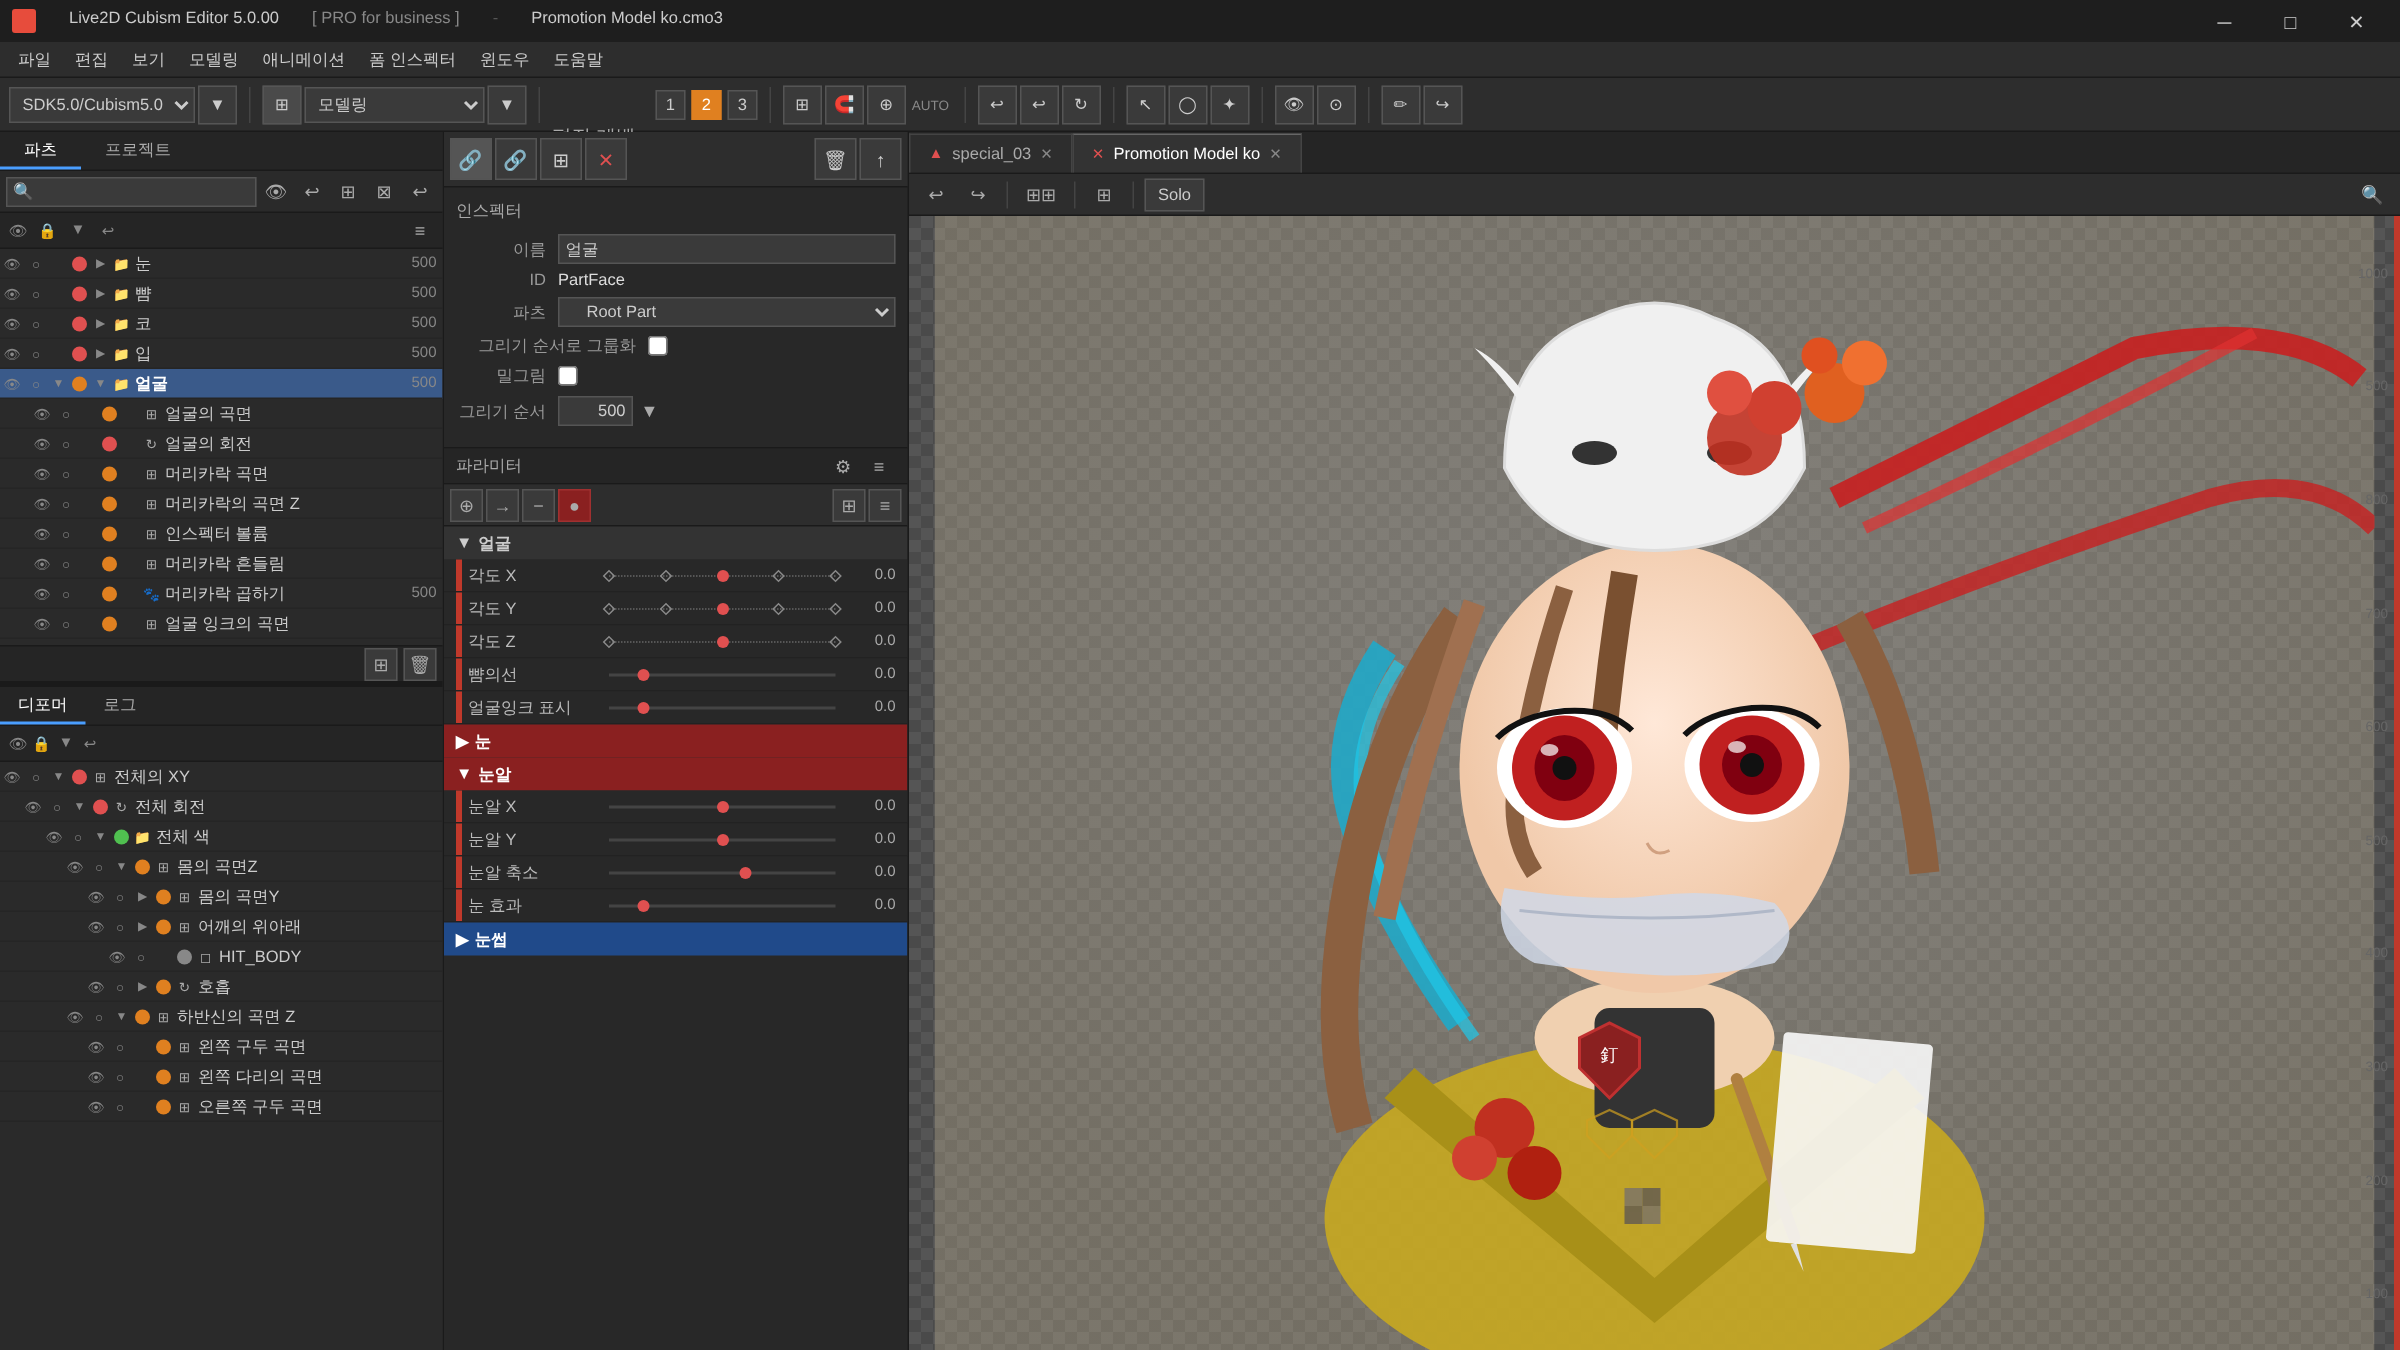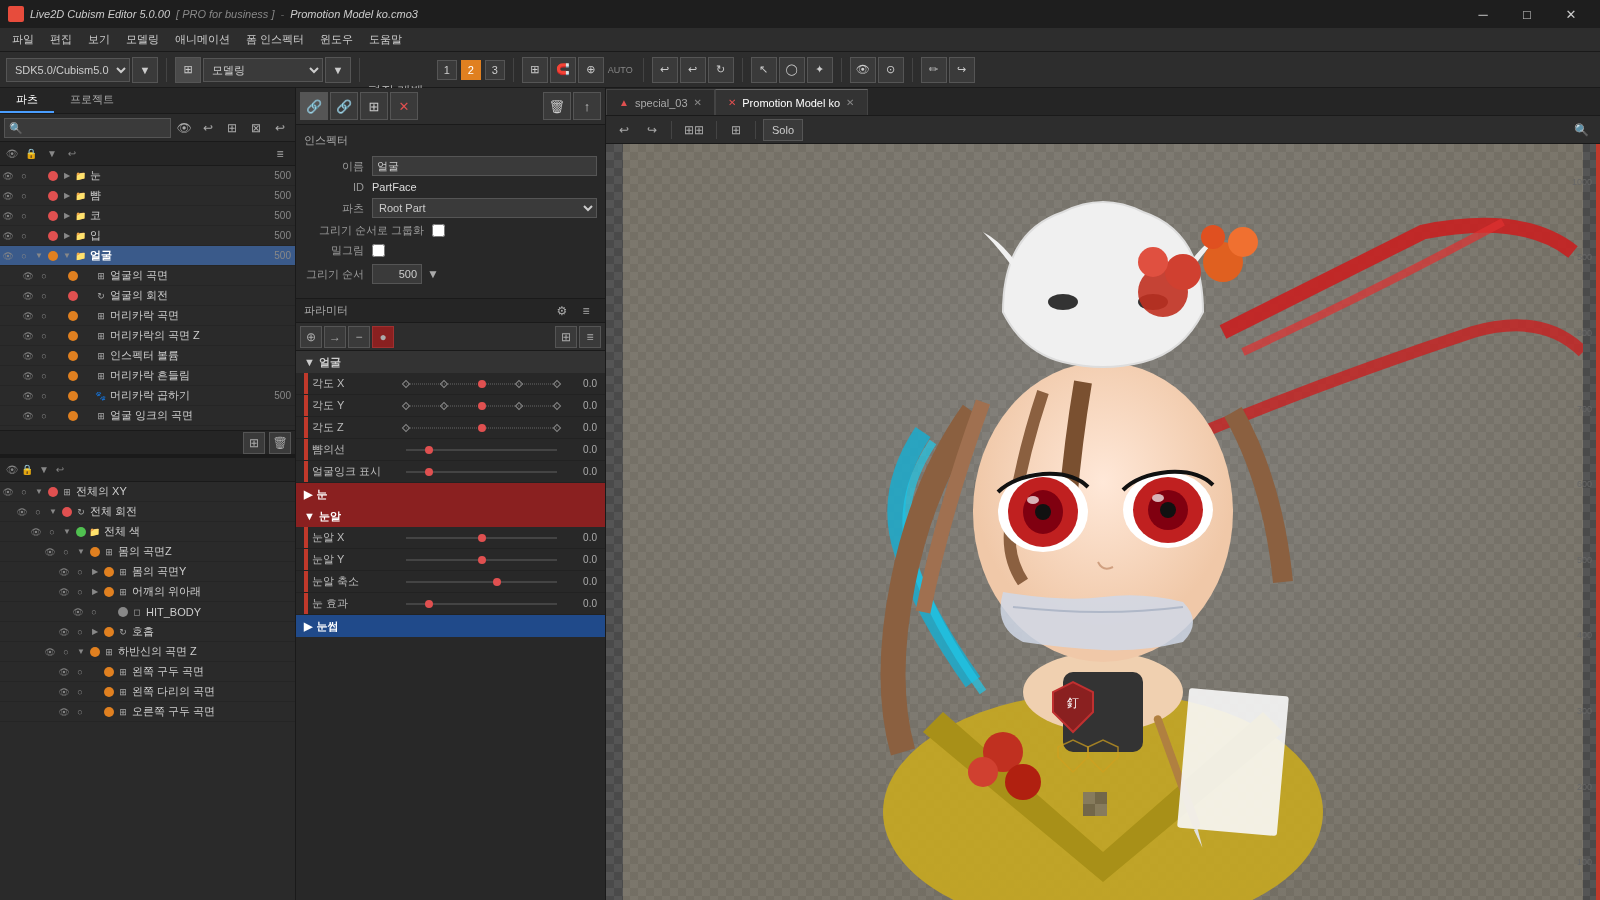--- a/index.html
+++ b/index.html
@@ -18,25 +18,23 @@
     #title-bar {
       height: 28px;
       background: #1e1e1e;
       display: flex;
       align-items: center;
       padding: 0 8px;
       justify-content: space-between;
     }
     #title-bar .title-left {
       display: flex;
-      align-items: center;
-      gap: 6px;
+      gap: 22px;
       font-size: 11px;
       color: #ccc;
-      font-style: italic;
     }
     #title-bar .title-logo {
       width: 16px; height: 16px;
       background: #e74c3c;
       border-radius: 2px;
       display: inline-block;
     }
     #title-bar .title-controls {
       display: flex;
       gap: 2px;
@@ -334,21 +332,21 @@
       color: #ccc;
       padding: 0 4px;
       font-size: 11px;
     }
     .inspector-select {
       flex: 1;
       height: 20px;
       background: #3a3a3a;
       border: 1px solid #555;
       color: #ccc;
-      padding: 0 2px;
+      padding: 0 14px;
       font-size: 11px;
     }
     .inspector-checkbox {
       margin-right: 4px;
     }
     .inspector-number {
       width: 50px;
       height: 20px;
       background: #3a3a3a;
       border: 1px solid #555;
@@ -836,20 +834,24 @@
         </div>
       </div>
       <div id="left-bottom-toolbar">
         <div style="flex:1"></div>
         <button class="lt-btn" style="background:#3a3a3a;border:1px solid #555;">⊞</button>
         <button class="lt-btn" style="background:#3a3a3a;border:1px solid #555;">🗑</button>
       </div>
     </div>
 
     <div id="left-bottom" style="flex:1;display:flex;flex-direction:column;min-height:0;">
+      <div id="deformer-tabs">
+        <span class="deformer-tab active">디포머</span>
+        <span class="deformer-tab">로그</span>
+      </div>
       <div id="deformer-header">
         <div class="lh-icon">👁</div>
         <div class="lh-icon">🔒</div>
         <div class="lh-icon">▼</div>
         <div class="lh-icon">↩</div>
       </div>
       <div id="deformer-list">
 
         <div class="layer-item">
           <div class="layer-vis">👁</div>

